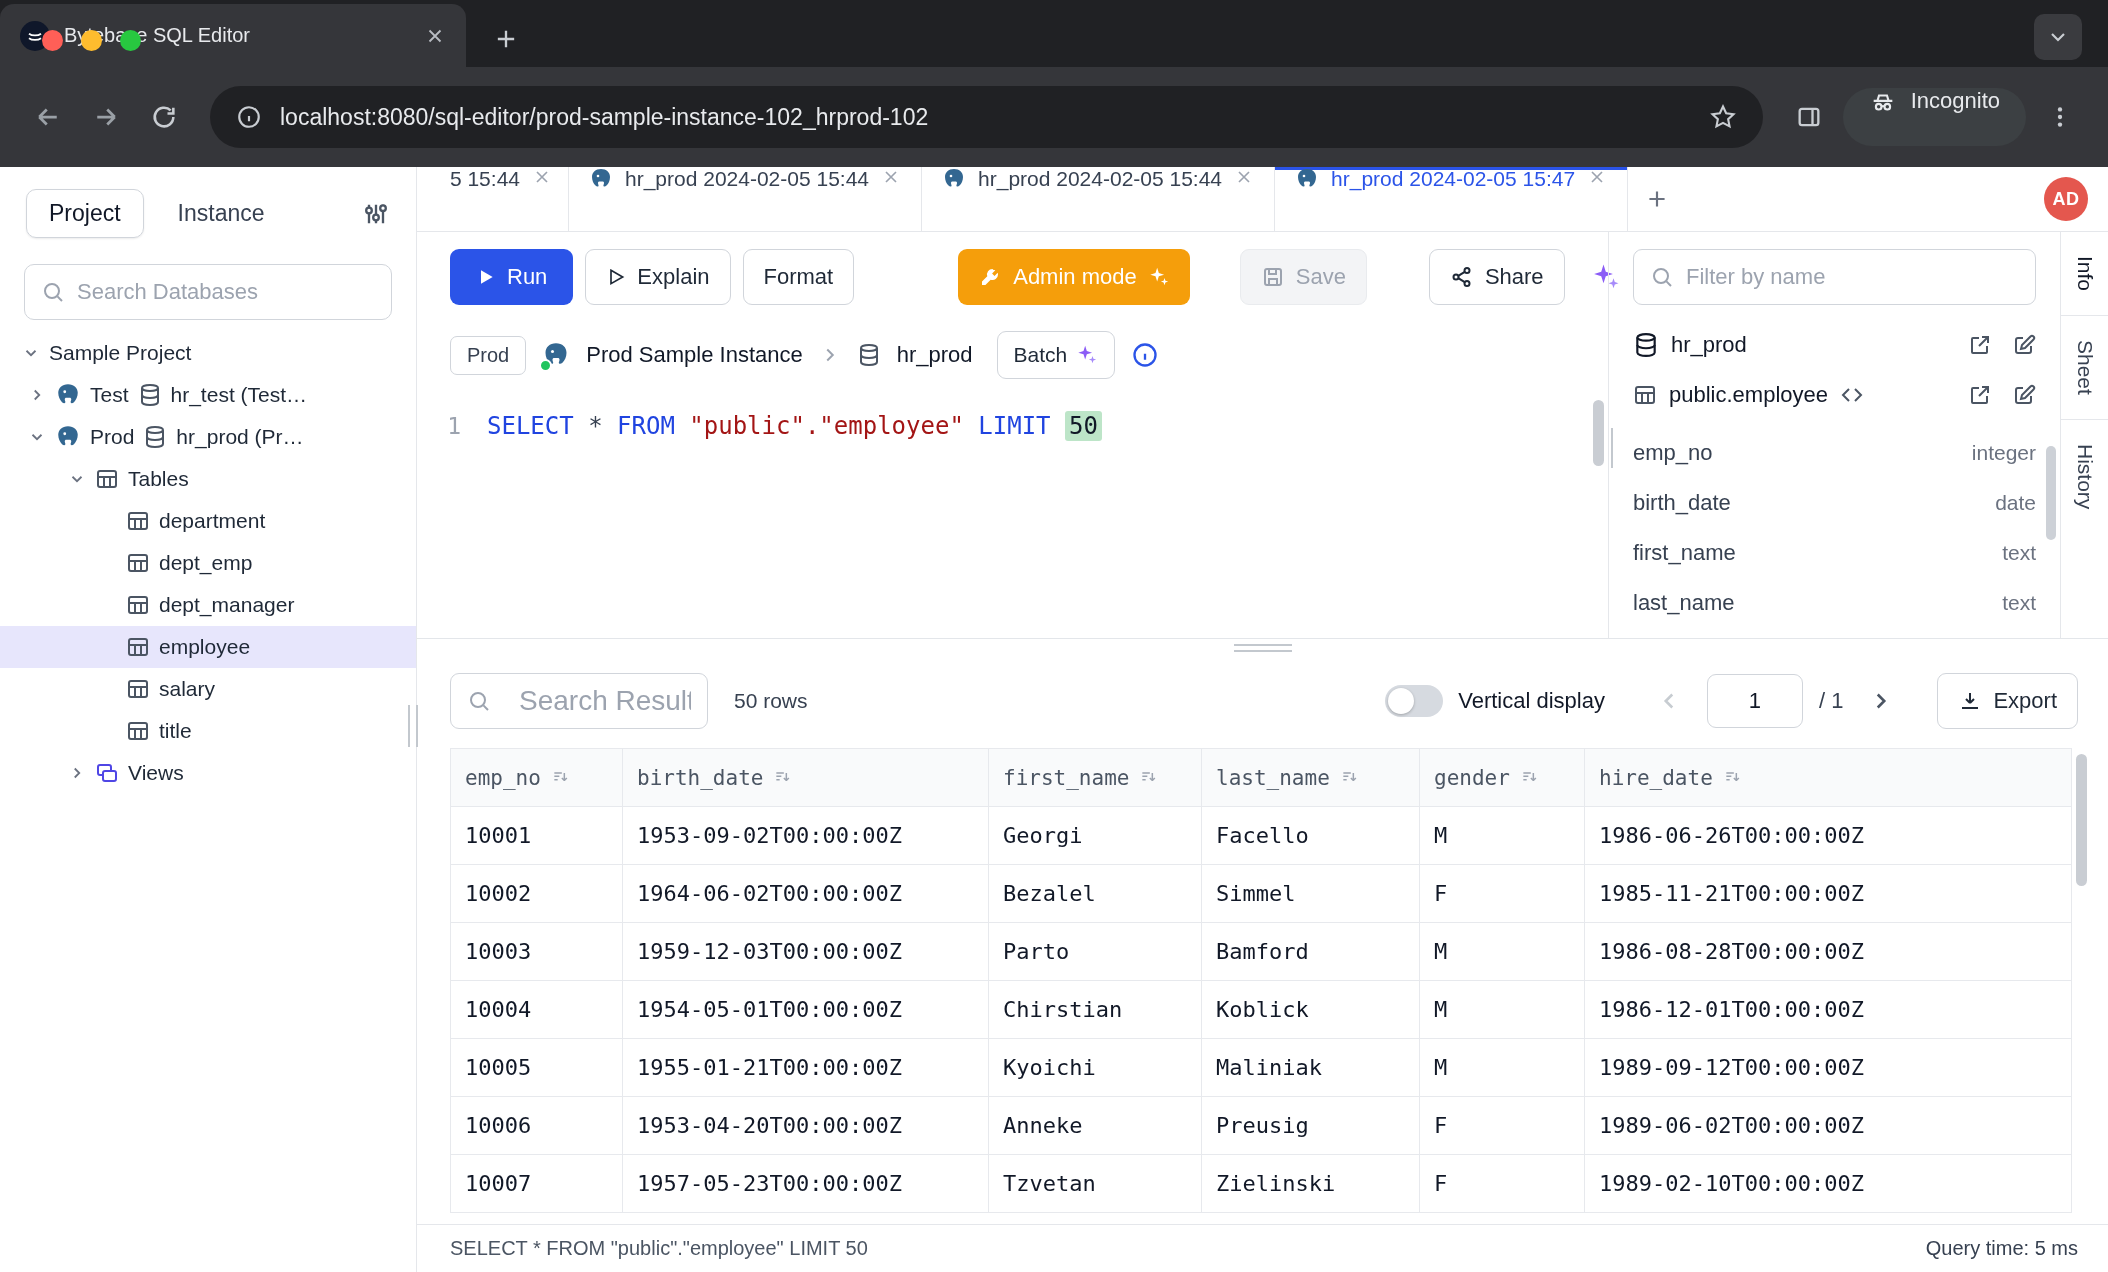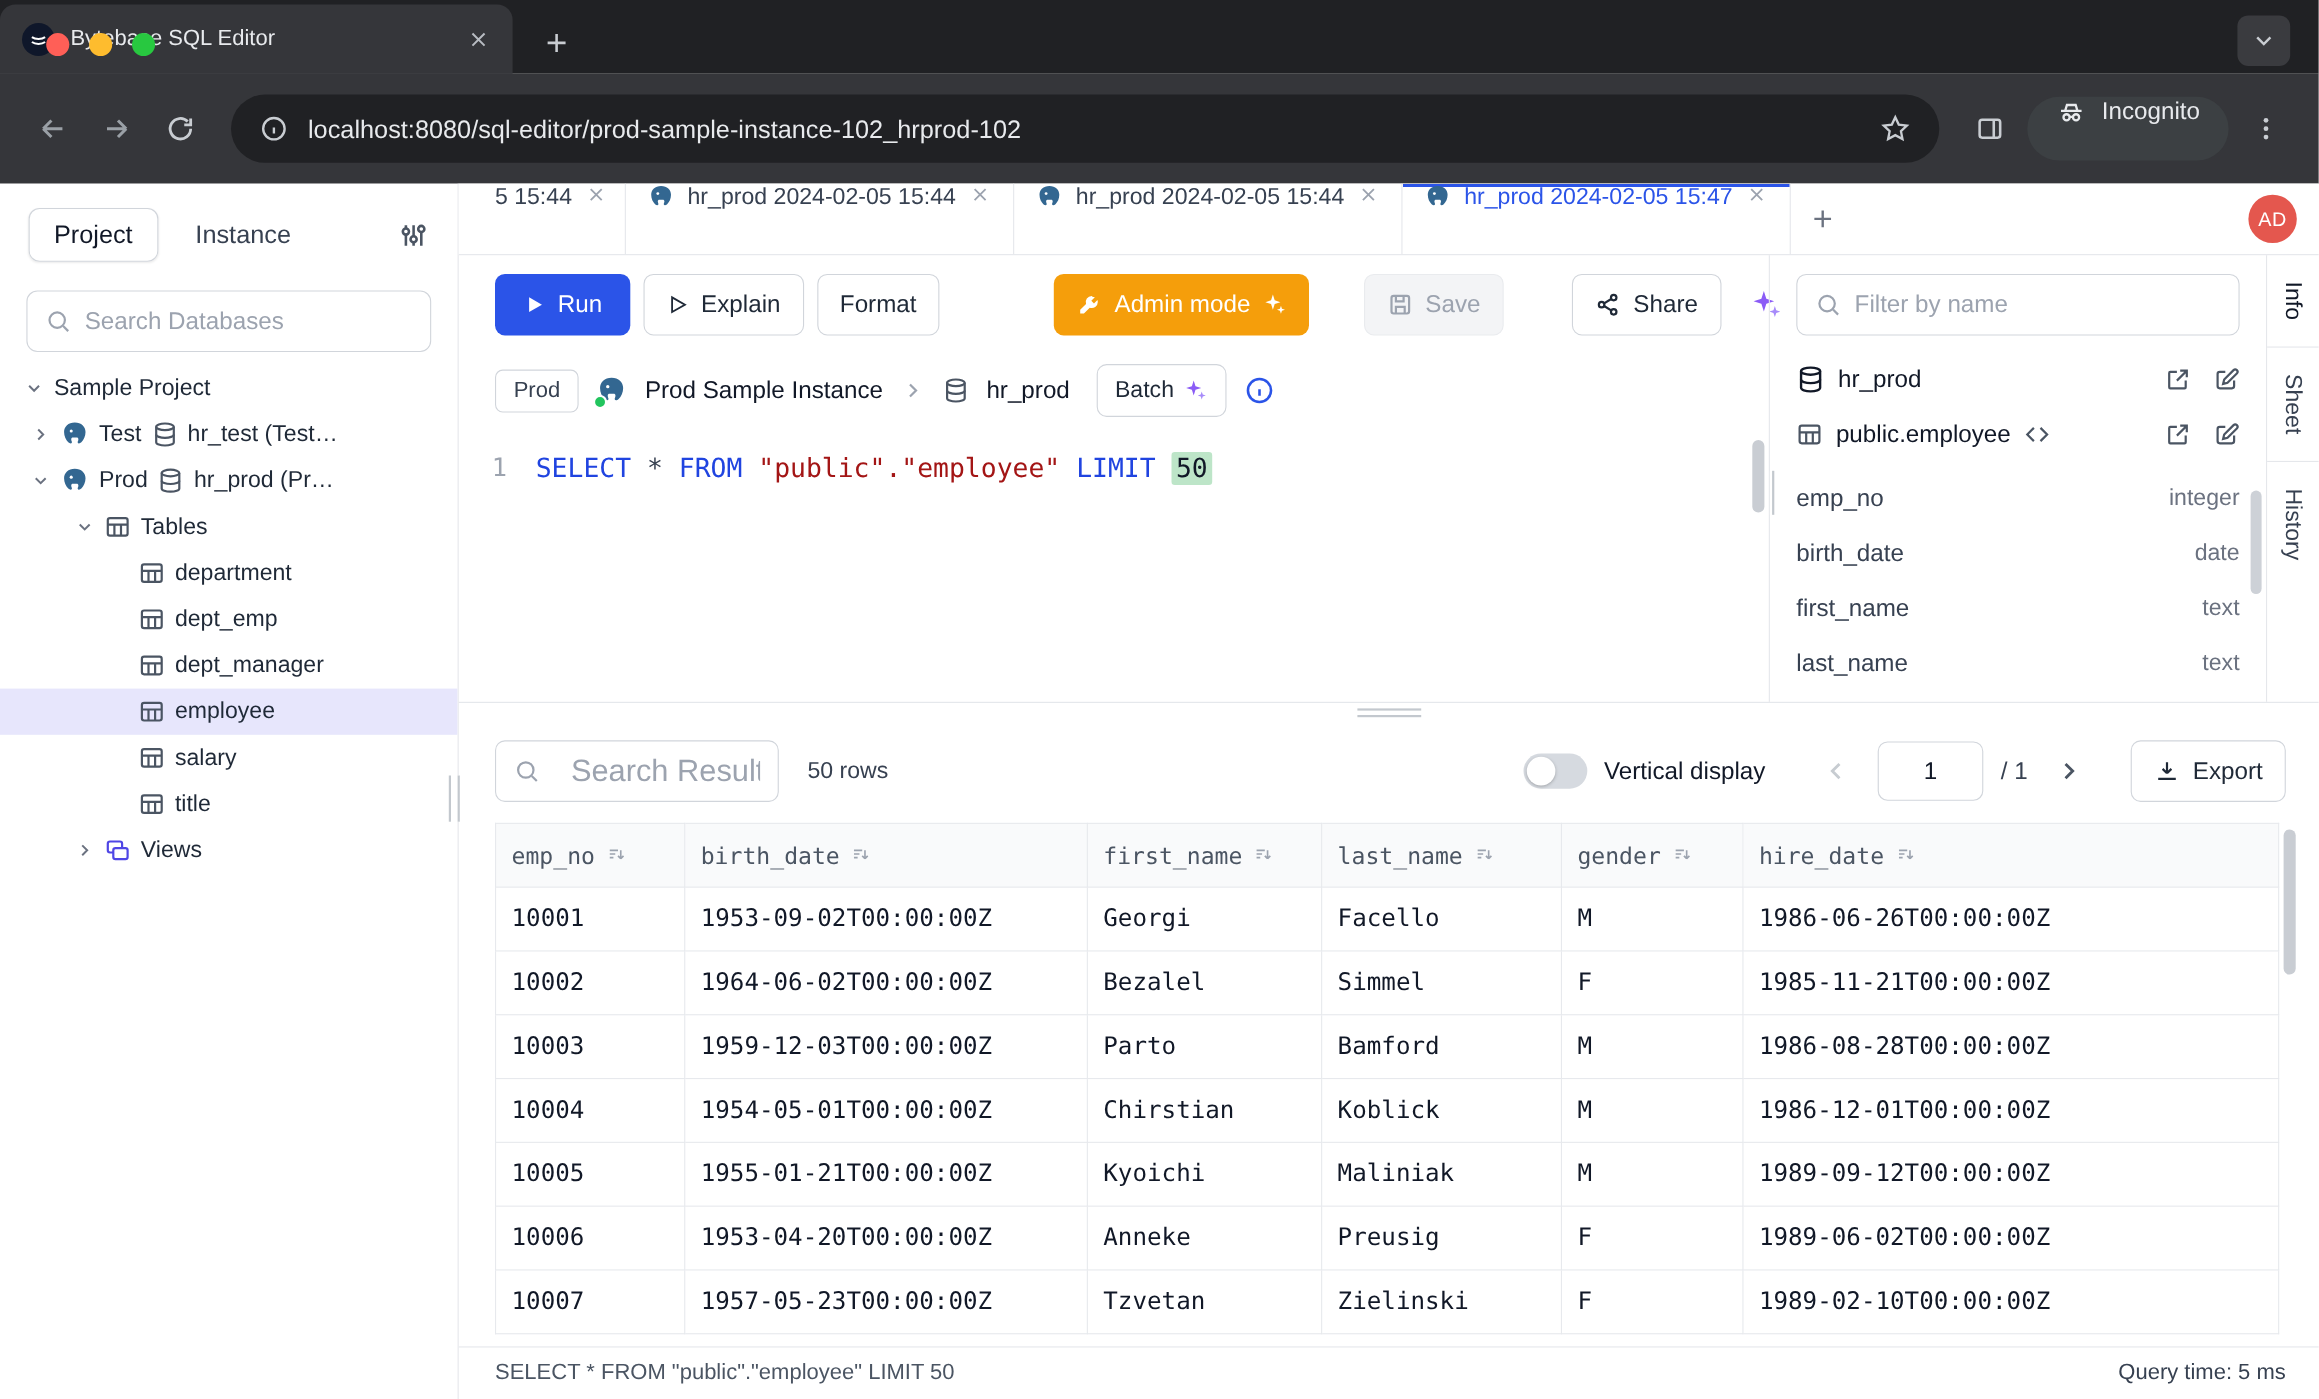--- a/index.html
+++ b/index.html
@@ -53,21 +53,21 @@
   .views-ic{color:#4f46e5}
 
   
   .main{flex:1;display:flex;flex-direction:column;min-width:0}
   .tabbar{flex:0 0 65px;border-bottom:1px solid var(--border);display:flex;align-items:stretch;background:#fff;min-width:0}
   .etab{display:flex;gap:12px;padding:0 20px;border-right:1px solid var(--border);font-size:21px;color:#374151;white-space:nowrap}
   .etab.partial{width:152px;overflow:hidden;justify-content:flex-end;padding:0 16px 0 0}
   .etab.active{color:var(--accent);box-shadow:inset 0 3px 0 var(--accent)}
   .etab-close{color:#9ca3af}
   .tab-add{width:58px;display:flex;align-items:center;justify-content:center;color:#6b7280}
-  .avatar{margin-left:auto;margin-right:20px;align-self:center;width:44px;height:44px;border-radius:50%;background:#e4574e;color:#fff;font-size:18px;font-weight:400;display:flex;align-items:center;justify-content:center;letter-spacing:.5px}
+  .avatar{margin-left:auto;margin-right:20px;align-self:center;width:44px;height:44px;border-radius:50%;background:#e4574e;color:#fff;font-size:18px;font-weight:700;display:flex;align-items:center;justify-content:center;letter-spacing:.5px}
 
   .upper{flex:0 0 406px;display:flex;min-height:0}
   .edcol{flex:1;min-width:0;display:flex;flex-direction:column;position:relative}
 
   .toolbar{flex:0 0 90px;display:flex;align-items:center;padding-left:33px;gap:12px}
   .btn{height:56px;border-radius:9px;display:inline-flex;align-items:center;gap:11px;font-size:22px;padding:0 20px;border:1px solid var(--border2);background:#fff;color:#1f2937;cursor:pointer;font-family:inherit;white-space:nowrap}
   .btn.run{background:var(--accent);border:none;color:#fff;padding:0 26px;font-weight:500}
   .btn.admin{background:var(--amber);border:none;color:#fff;margin-left:92px}
   .btn.save{background:#f3f4f6;border:1px solid #e9ebee;color:#9ca3af;margin-left:38px}
   .btn.share{margin-left:50px}

